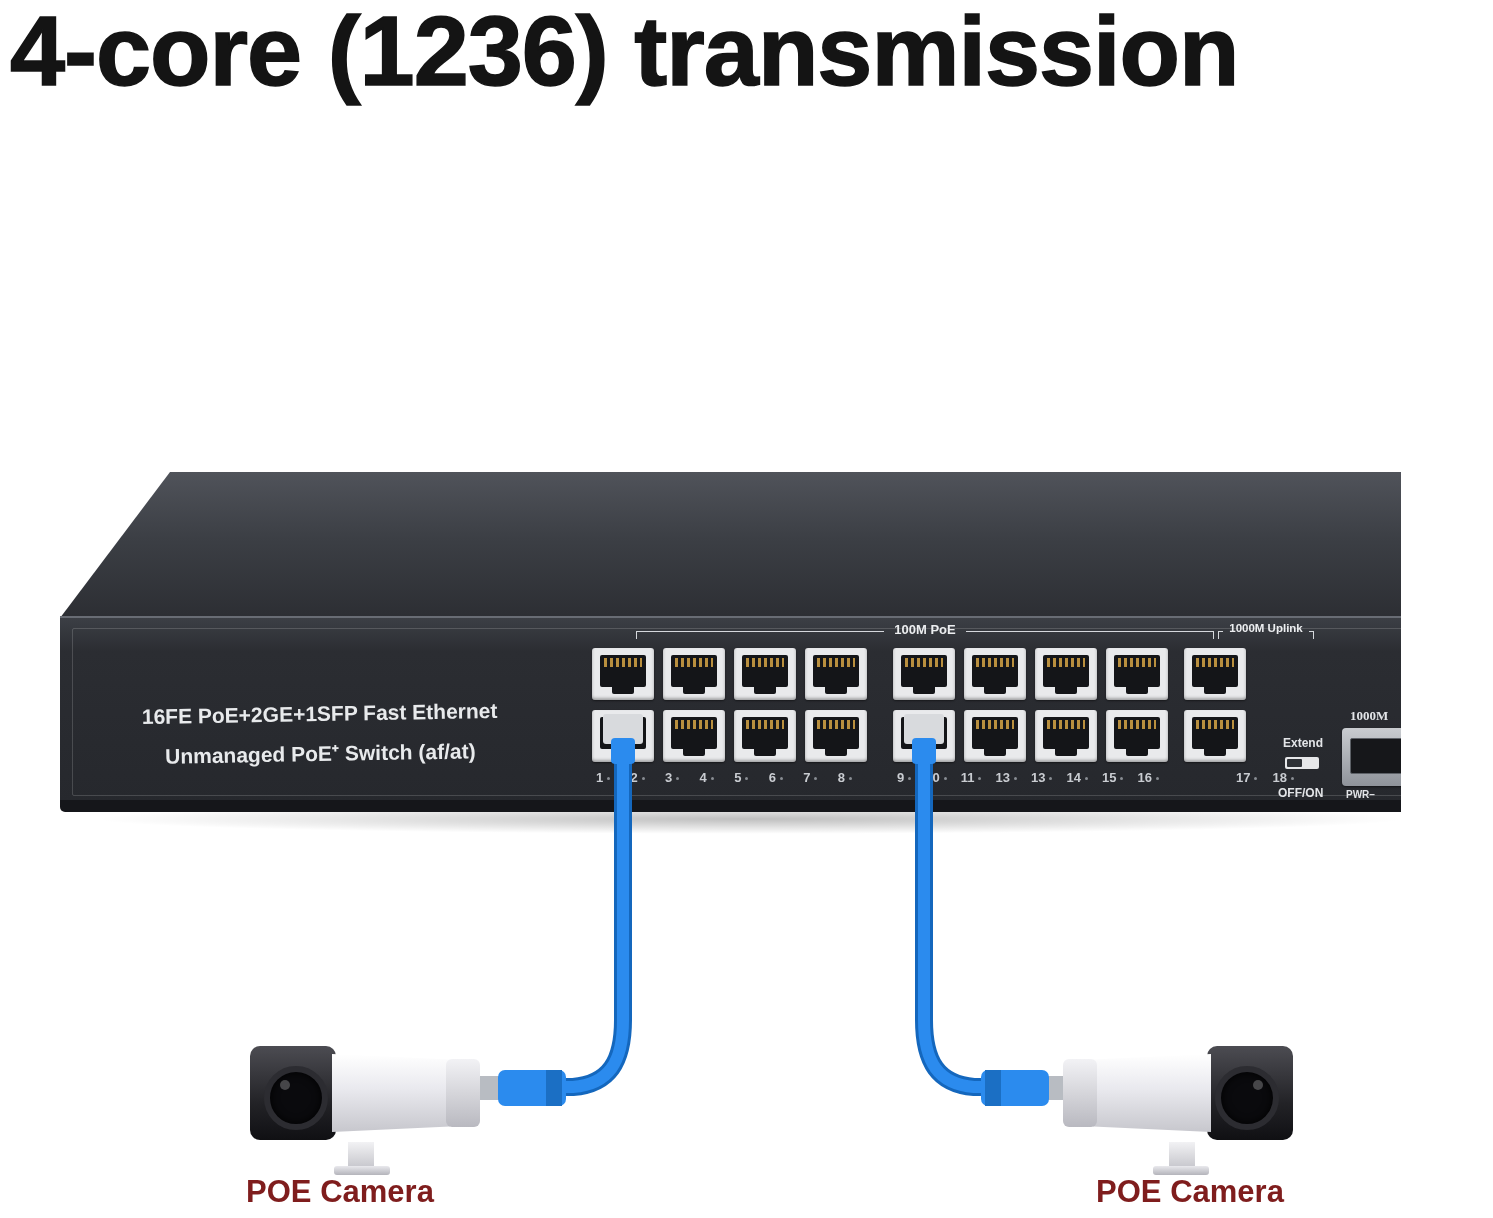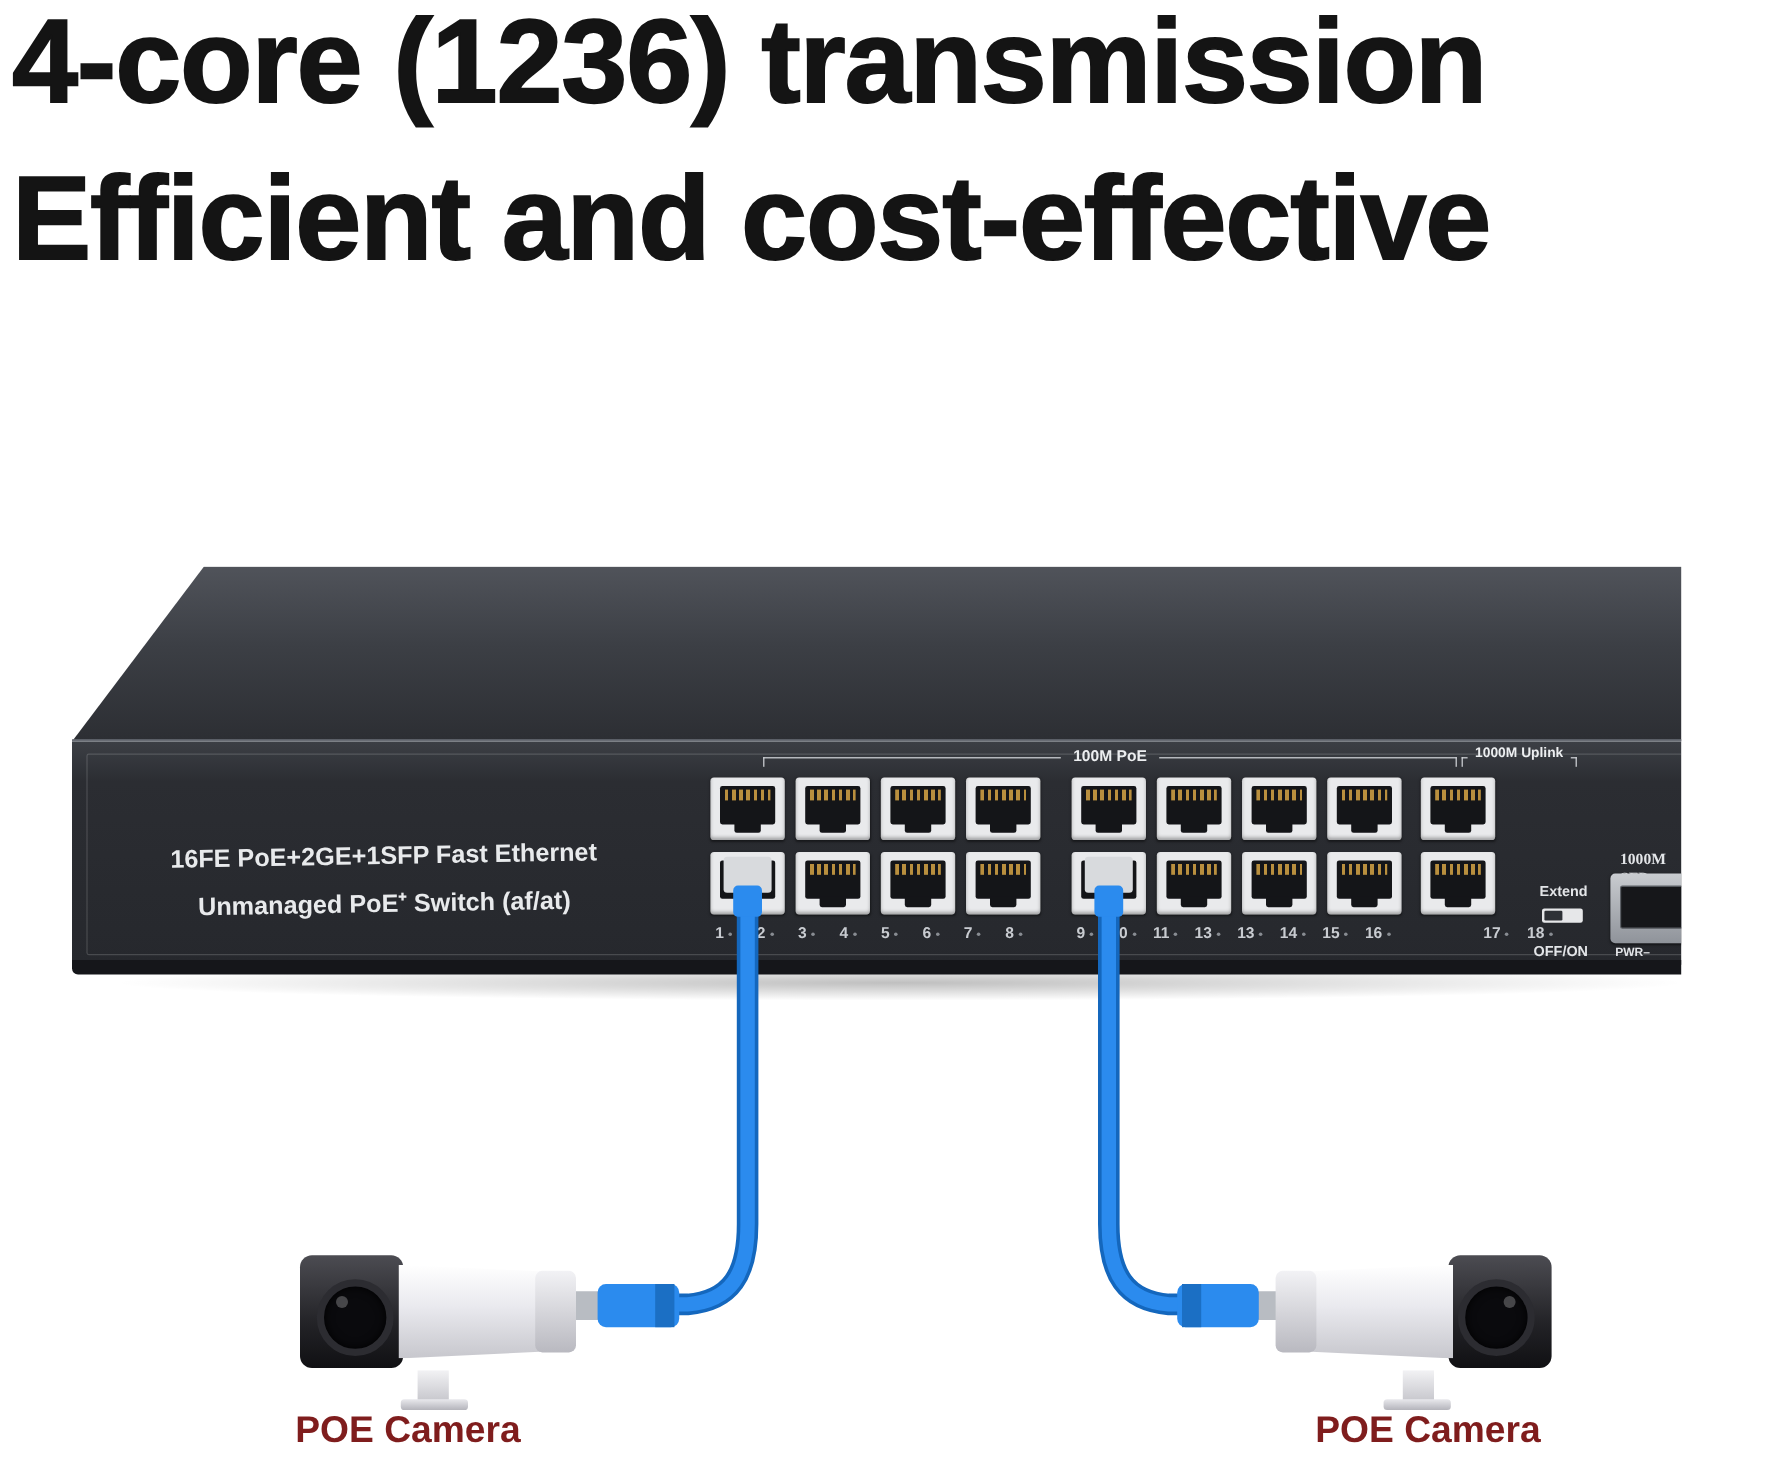--- a/index.html
+++ b/index.html
@@ -92,21 +92,20 @@
   .cables{position:absolute;left:0;top:0;width:1493px;height:1218px;pointer-events:none;}
   .z1{z-index:1}.z2{z-index:2}.z5{z-index:5}.z6{z-index:6}.z7{z-index:7}
 </style>
 </head>
 <body>
 
 <div class="canvas">
 
   <div class="headline">
     <div>4-core (1236) transmission</div>
-    <div>Efficient and cost-effective</div>
   </div>
 
   <div class="switch-shadow z1"></div>
   <div class="switch-top z1"></div>
   <div class="switch-front z1">
     <div class="front-frame"></div>
   </div>
   <div class="switch-bottom z1"></div>
 
   <div class="model-text z2">

